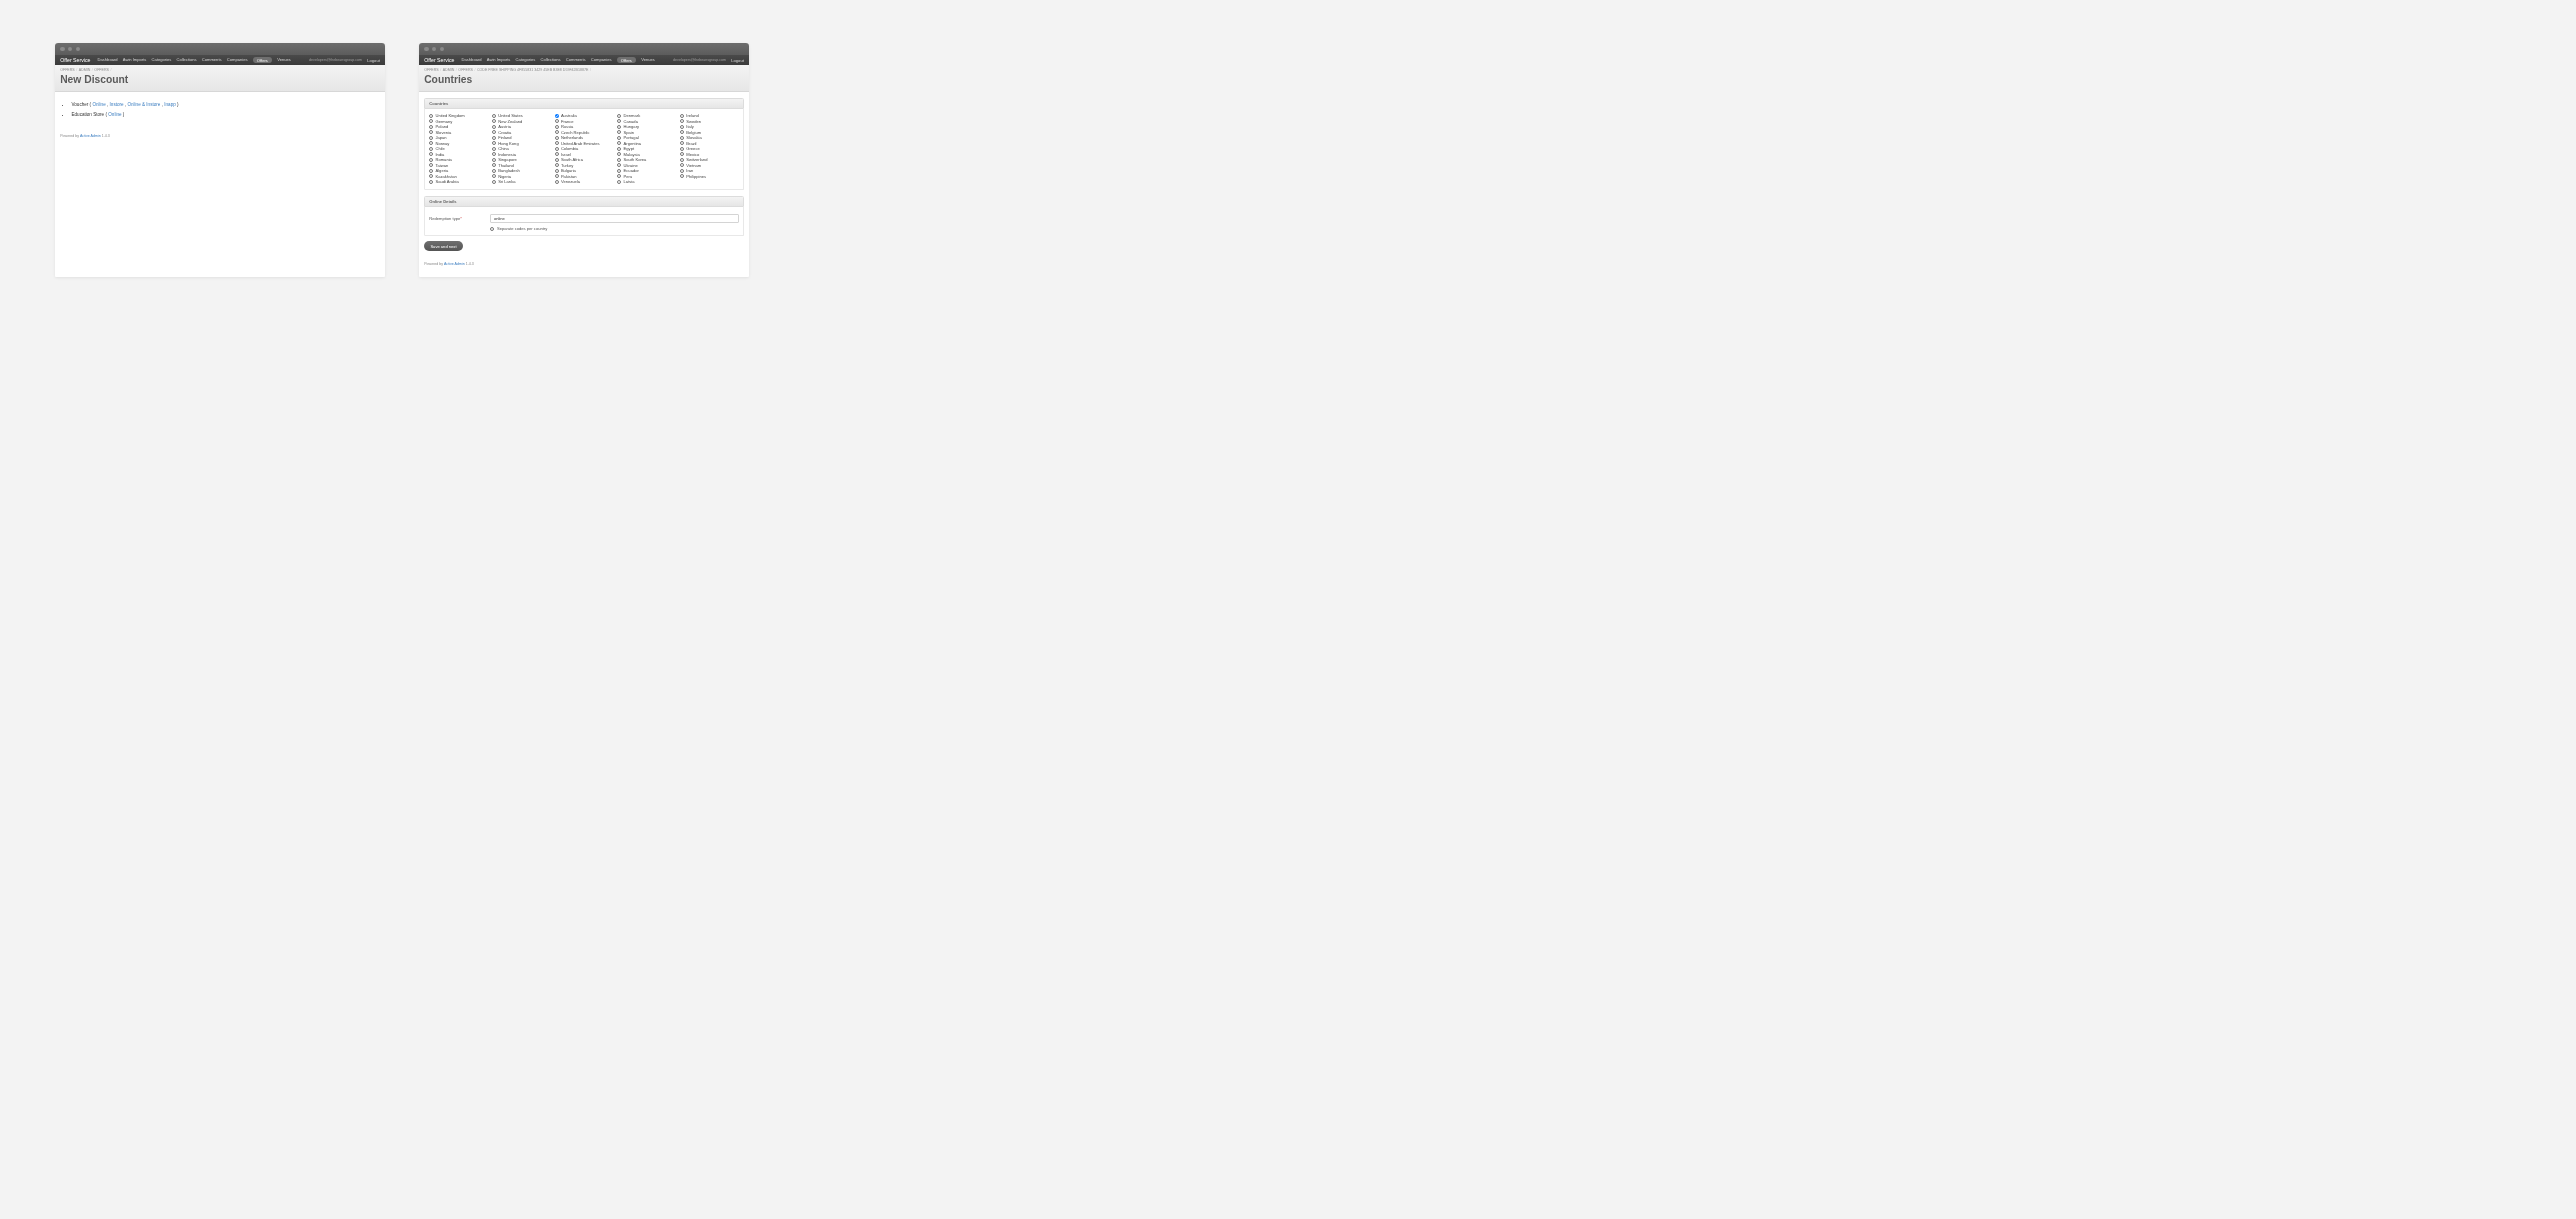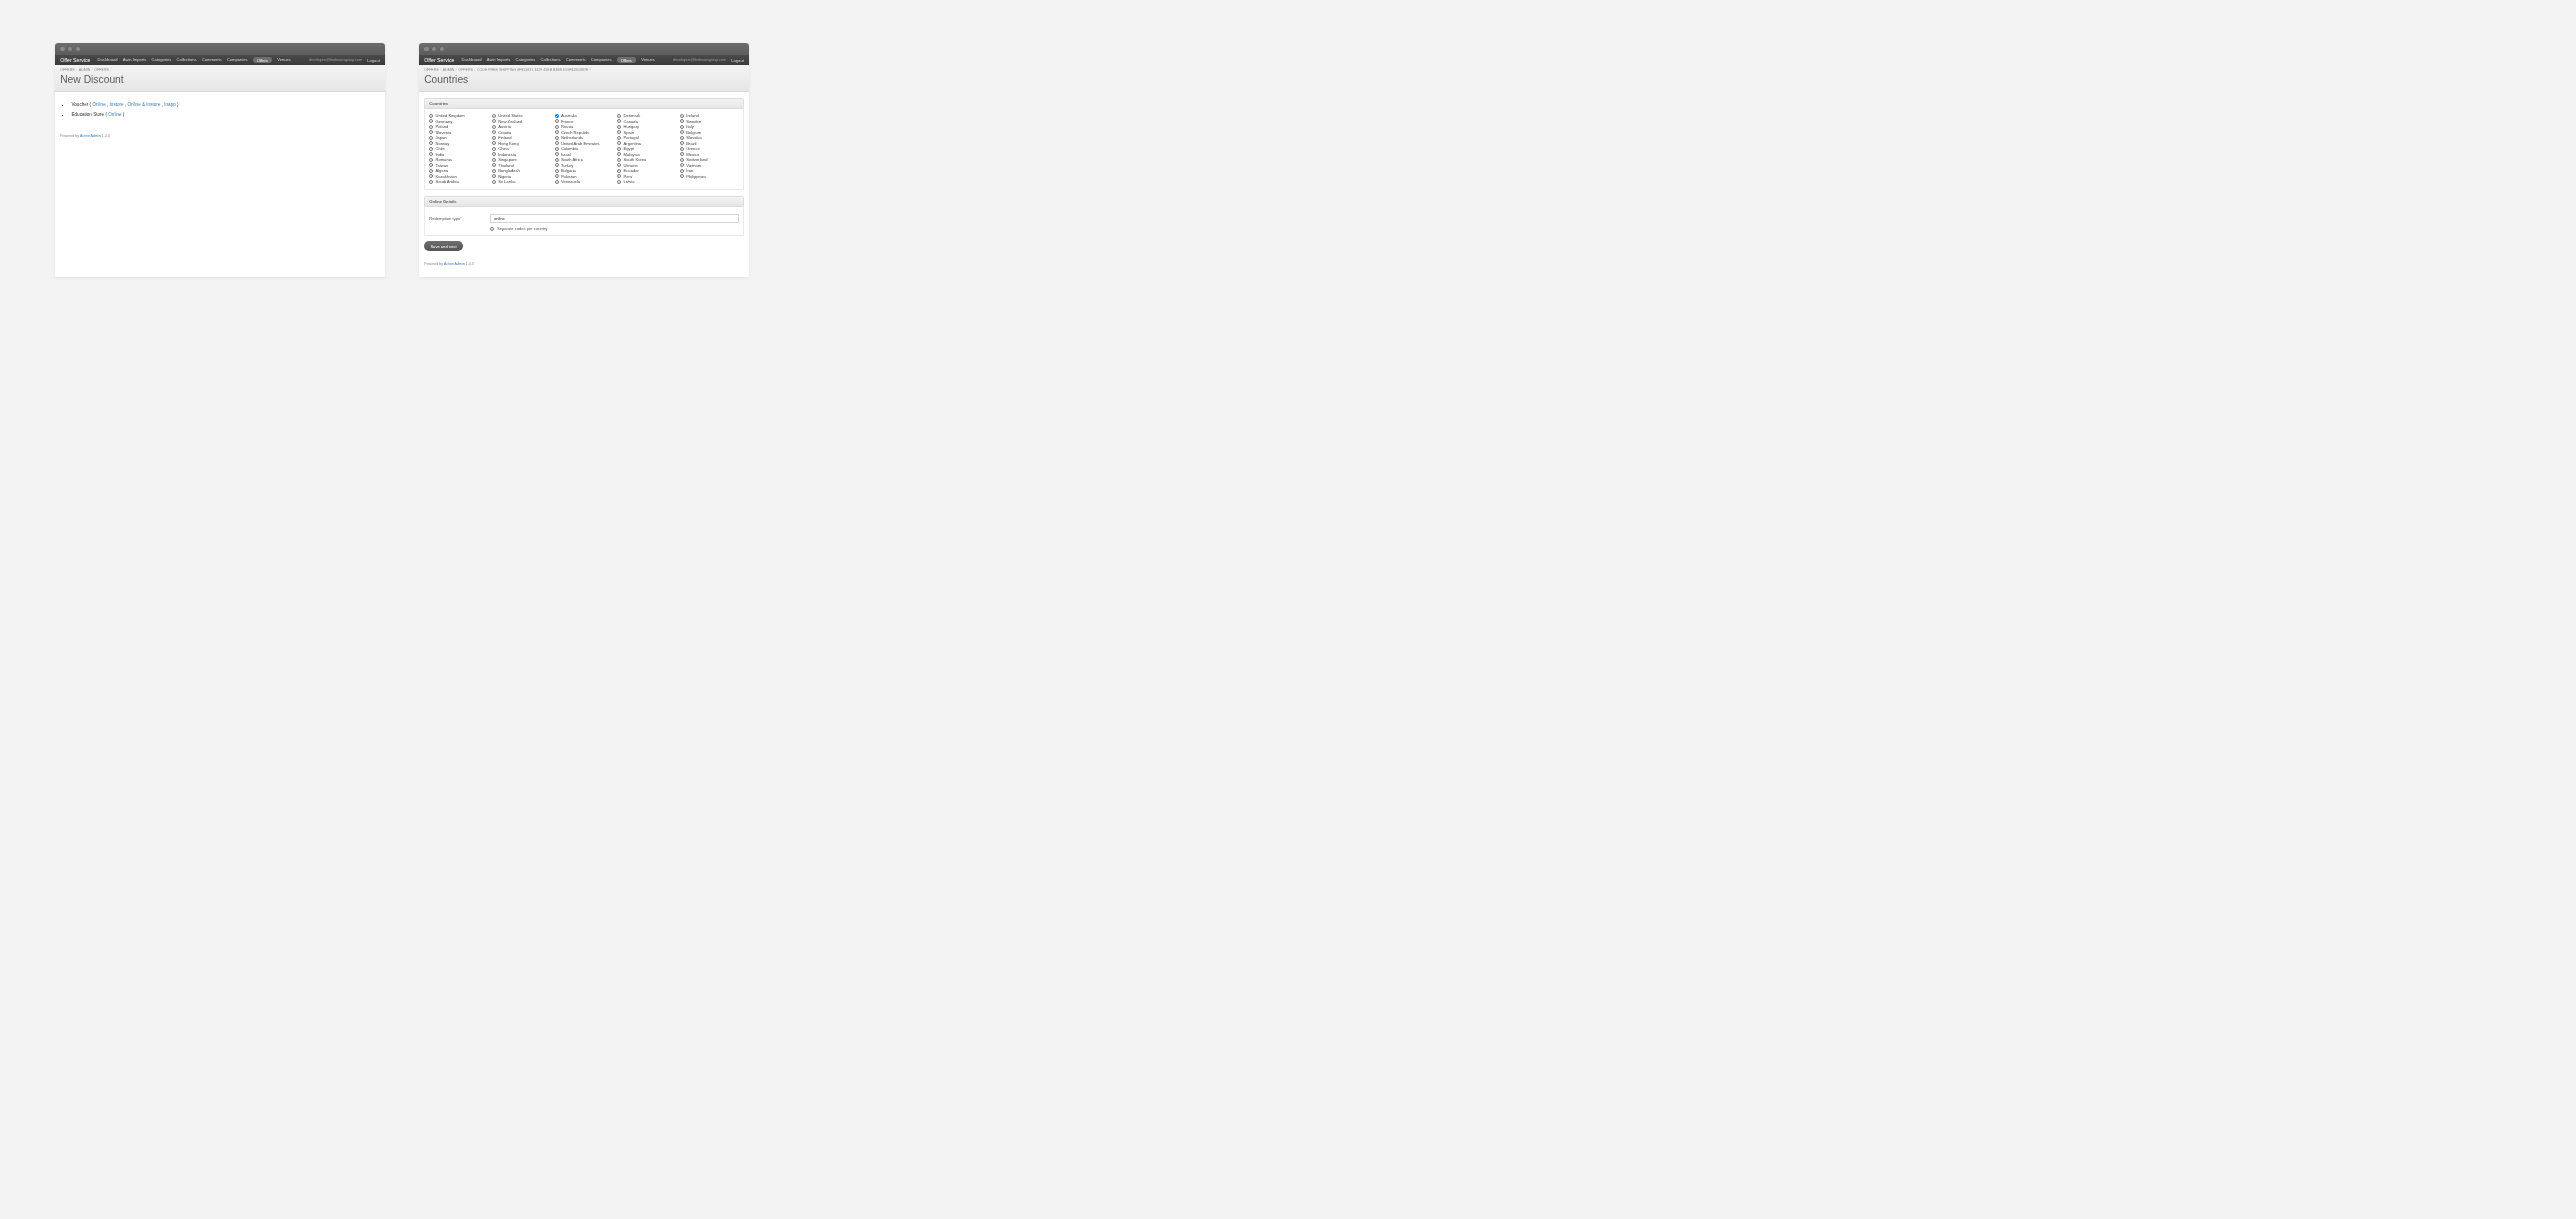--- a/index.html
+++ b/index.html
@@ -12,21 +12,21 @@
 .navlinks{display:flex;gap:5.2px;flex:1}
 .navlink{color:#d7d7d7;font-size:4.1px;cursor:pointer}
 .navlink.active{background:#6f6f6f;border-radius:4.1px;padding:0.5px 4.1px;color:#fff}
 .navright{display:flex;gap:5.2px;align-items:center}
 .email{color:#9f9f9f;font-size:3.6px}
 .logout{color:#d7d7d7;font-size:4.1px;cursor:pointer}
 .subhead{background:linear-gradient(#f3f3f3,#e6e6e6);border-bottom:0.5px solid #d7d7d7;padding:3.1px 5.2px 5.2px}
 .breadcrumbs{font-size:3.6px;color:#9a9a9a;margin-bottom:2.1px}
 .breadcrumb-item{color:#8a8a8a}
 .breadcrumb-sep{margin:0 1.5px;color:#bbb}
-.page-title{font-size:10.3px;font-weight:400;color:#5b5b5b}
+.page-title{font-size:10.3px;font-weight:700;color:#5b5b5b}
 .content{padding:10.3px 5.2px 9.3px}
 ul.discount-list{list-style:disc;padding-left:11.3px}
 ul.discount-list li{font-size:4.6px;color:#333;margin-bottom:5.2px}
 a.link{color:#3b7dc0;text-decoration:none}
 .footer{font-size:3.6px;color:#888;padding:2.1px 5.2px 11.3px}
 .footer a{color:#3b7dc0;text-decoration:none}
 .panel-head{background:linear-gradient(#f3f3f3,#e6e6e6);border:0.5px solid #dcdcdc;border-radius:1.5px 1.5px 0 0;padding:2.1px 4.1px;font-size:4.1px;font-weight:600;color:#666}
 .panel-body{border:0.5px solid #e8e8e8;border-top:0;border-radius:0 0 1.5px 1.5px;padding:4.1px}
 .panel{margin:0 5.2px}
 .countries-grid{display:grid;grid-template-columns:repeat(5,1fr);gap:0 4.1px}

